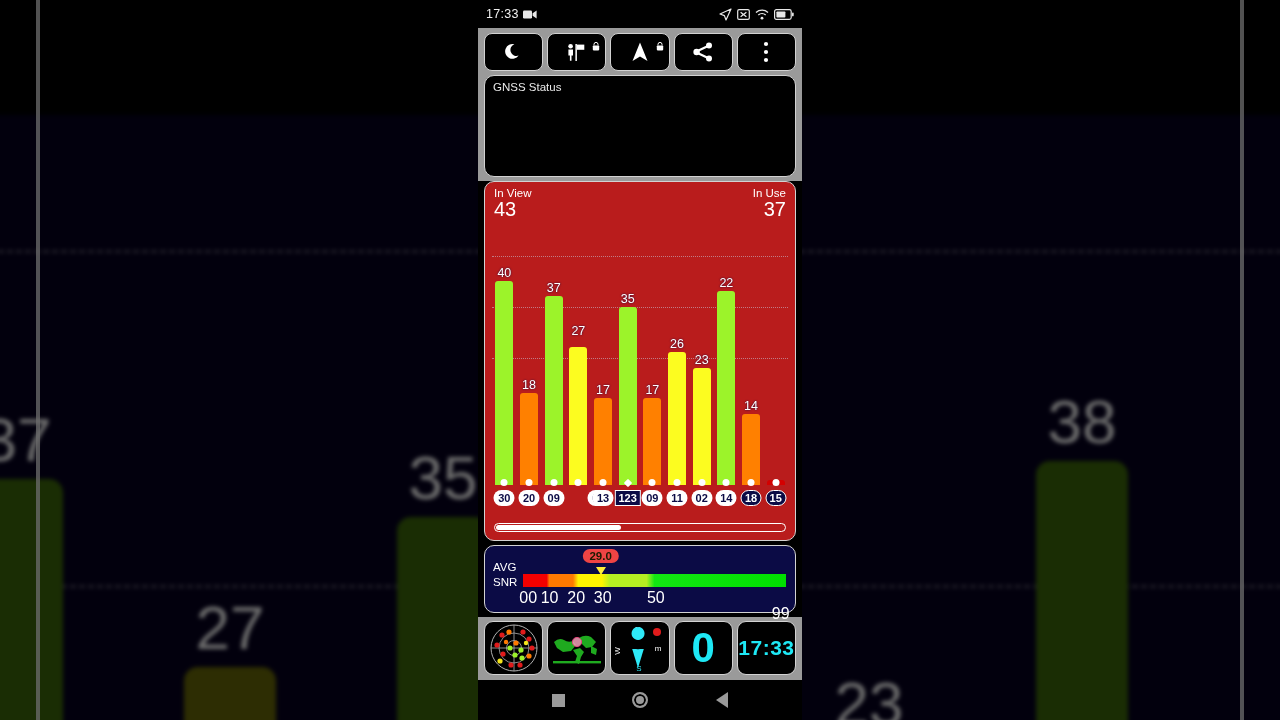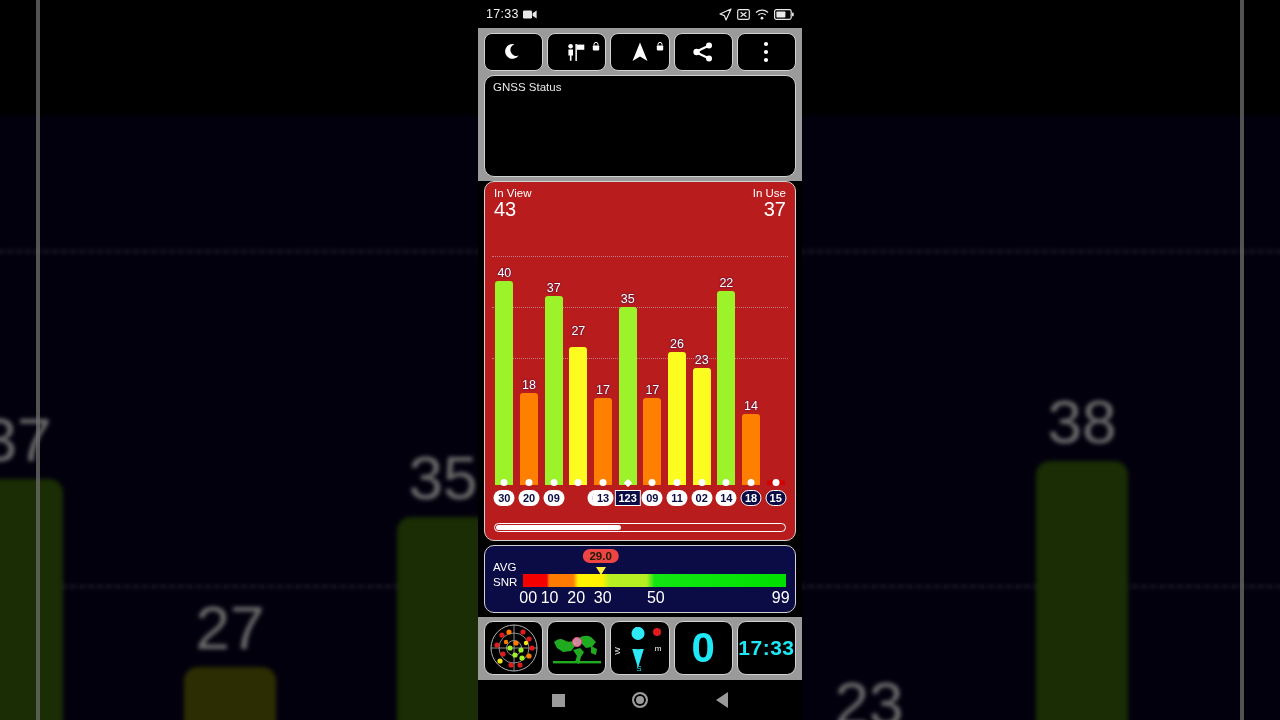--- a/index.html
+++ b/index.html
@@ -425,21 +425,21 @@
         <div>AVG</div>
         <div>SNR</div>
       </div>
       <div class="gradbar"></div>
       <div class="ticks" id="snrticks">
           <span class="tick" style="left: 2%;">00</span>
           <span class="tick" style="left: 10.101%;">10</span>
           <span class="tick" style="left: 20.202%;">20</span>
           <span class="tick" style="left: 30.303%;">30</span>
           <span class="tick" style="left: 50.5051%;">50</span>
-          <span class="tick" style="left: 98%;">99</span>
+          <span class="tick" style="left: 98%; margin-top: 16px;">99</span>
         </div>
       <div class="callout" id="snrcallout" style="left: 115.626px;">29.0</div>
       <div class="callout-tail" id="snrtail" style="left: 115.626px;"></div>
     </div>
 
     <div class="bottombar">
       <div class="bbtn">
         <svg width="50" height="50" viewBox="0 0 50 50">
           <circle cx="25" cy="25" r="23" fill="#000" stroke="#b0b0b0" stroke-width="1"></circle>
           <circle cx="25" cy="25" r="15" fill="none" stroke="#b0b0b0" stroke-width="0.8"></circle>

